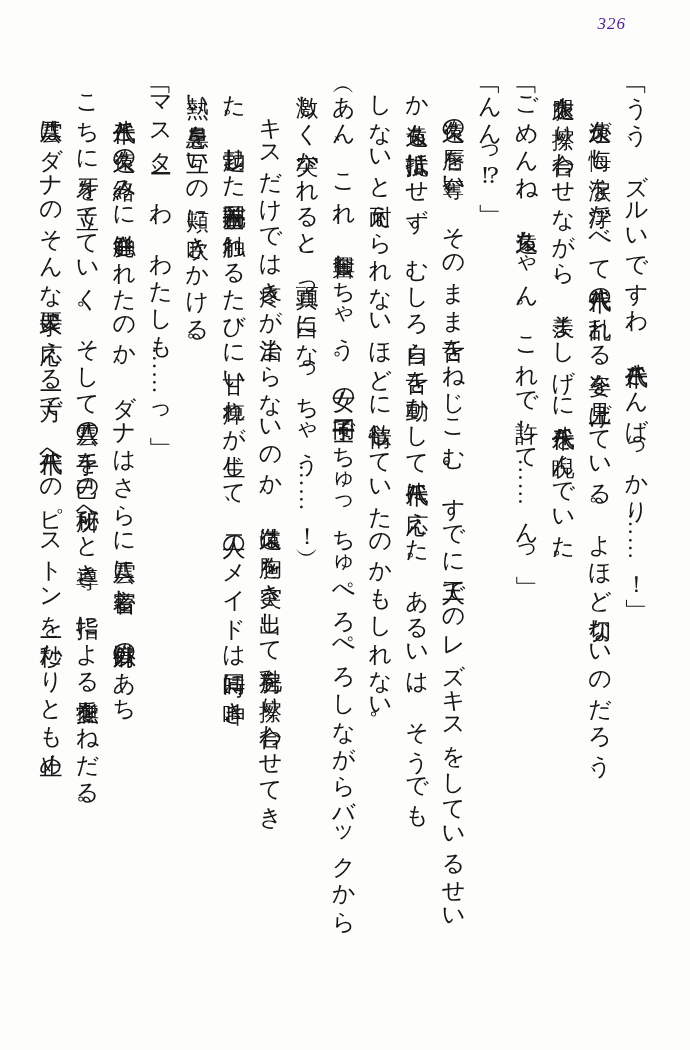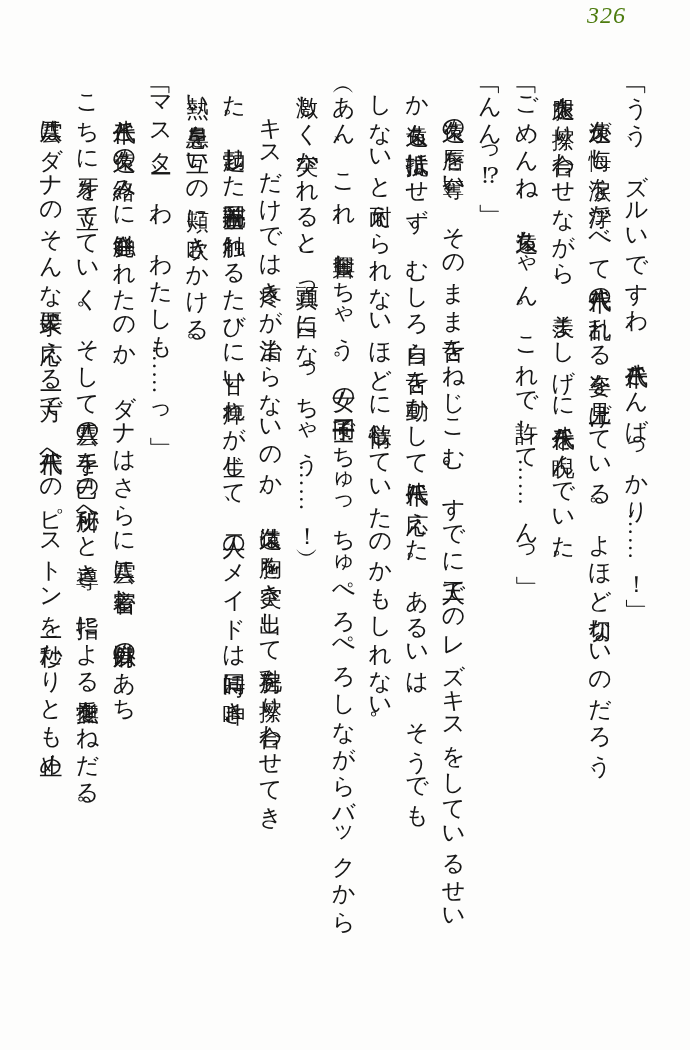--- a/index.html
+++ b/index.html
@@ -10,25 +10,25 @@
   .page {
     position: relative;
     width: 690px;
     height: 1050px;
     background: #fdfdfc;
     overflow: hidden;
     font-family: "Liberation Serif", "DejaVu Serif", serif;
   }
   .page-number {
     position: absolute;
-    top: 2px;
+    top: 14px;
     right: 64px;
-    font-size: 24px;
+    font-size: 17px;
     font-style: italic;
-    color: #4d7c0f;
+    color: #4c1d95;
     letter-spacing: 1px;
   }
   .text-area {
     position: absolute;
     top: 79px;
     right: 36px;
     width: 624px;
     height: 952px;
     writing-mode: vertical-rl;
     text-orientation: mixed;

